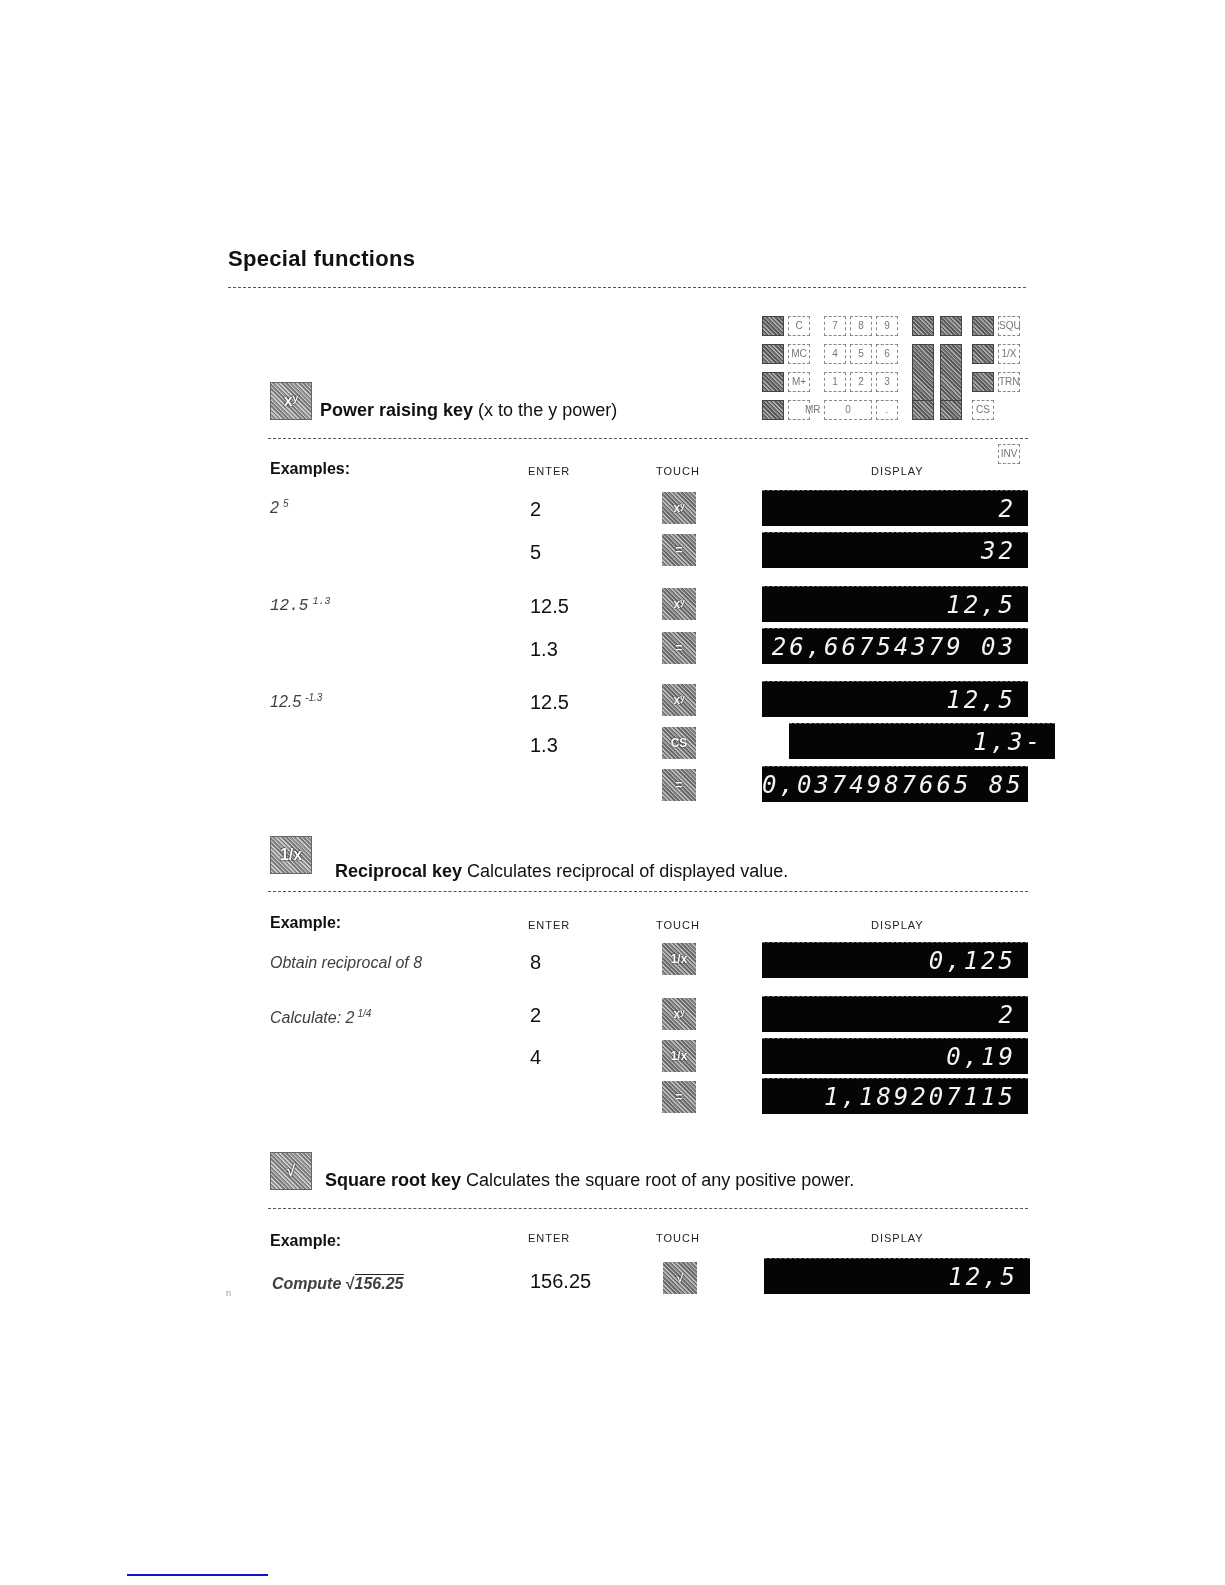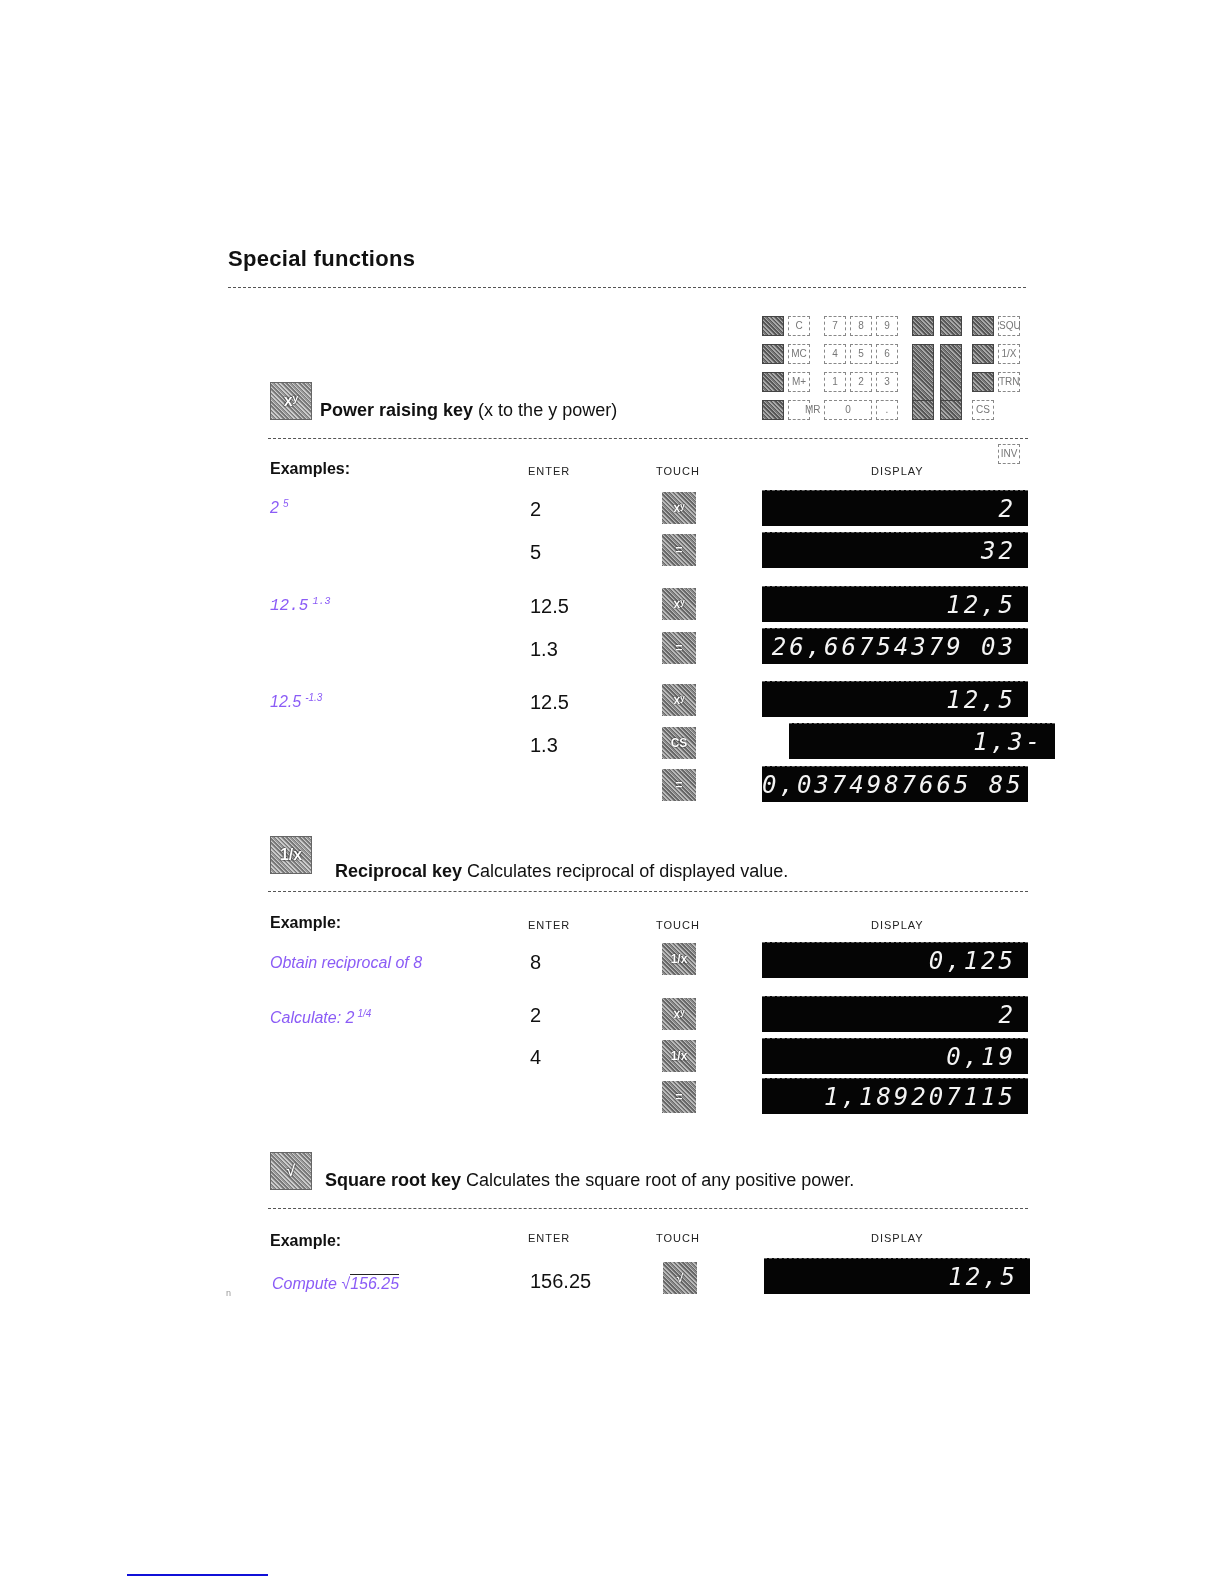--- a/index.html
+++ b/index.html
@@ -15,21 +15,21 @@
               border: 1px solid #666; position: relative; box-sizing: border-box; }
   .key-icon span { position: absolute; inset: 0; display: flex; align-items: center; justify-content: center;
                    font-weight: bold; color: #fff; font-size: 16px; text-shadow: 0 0 2px #000, 0 0 1px #000; }
   .touch-key { width: 34px; height: 32px; display: block;
                background: repeating-linear-gradient(45deg, #666 0 1px, #bbb 1px 2px, #888 2px 3px);
                box-sizing: border-box; position: relative; }
   .touch-key span { position: absolute; inset: 0; display: flex; align-items: center; justify-content: center;
                     font-weight: bold; color: #fff; font-size: 12px; text-shadow: 0 0 2px #000; }
   .col-label { font-size: 11px; letter-spacing: 1px; color: #222; }
   .ex-label { font-size: 16px; font-weight: bold; }
-  .expr { font-size: 16px; font-style: italic; color: #8b5cf6; }
+  .expr { font-size: 16px; font-style: italic; color: #404040; }
   .expr sup { font-size: 10px; }
   .enter-val { font-size: 20px; }
   .display { width: 266px; height: 36px; background: #050505; box-sizing: border-box;
              color: #f4f4f4; font-family: "DejaVu Sans Mono", monospace; font-style: italic;
              font-size: 24px; text-align: right; padding-right: 12px; line-height: 36px;
              letter-spacing: 3px; font-weight: 100; overflow: hidden; white-space: nowrap;
              border-top: 1px dashed #666; }
   .keyboard { left: 762px; top: 316px; width: 270px; height: 110px; }
   .kb-key { position: absolute; width: 22px; height: 20px; box-sizing: border-box; border: 1px dashed #888;
             font-size: 10px; color: #777; text-align: center; line-height: 18px; }
@@ -198,21 +198,21 @@
   <b style="margin-left:8px;">Square root key</b>
   <span>Calculates the square root of any positive power.</span>
 </div>
 <div class="abs rule" style="left:268px; top:1208px; width:760px;"></div>
 
 <div class="abs ex-label" style="left:270px; top:1232px;">Example:</div>
 <div class="abs col-label" style="left:528px; top:1232px;">ENTER</div>
 <div class="abs col-label" style="left:656px; top:1232px;">TOUCH</div>
 <div class="abs col-label" style="left:871px; top:1232px;">DISPLAY</div>
 
-<div class="abs expr" style="left:272px; top:1275px;"><span>Compute</span> <span style="font-style:normal;">√</span><span style="border-top:1px solid #222;">156.25</span></div>
+<div class="abs expr" style="left:272px; top:1275px;font-weight:bold;"><span>Compute</span> <span style="font-style:normal;">√</span><span style="border-top:1px solid #222;">156.25</span></div>
 <div class="abs enter-val" style="left:530px; top:1270px;">156.25</div>
 <div class="abs" style="left:663px; top:1262px;">
     <span class="touch-key">
       <span>√</span>
     </span>
   </div>
 <div class="abs display" style="left:764px; top:1258px;">12,5</div>
 
 <div class="abs" style="left:226px; top:1288px; font-size:9px; color:#999;">n</div>
 <div class="abs footer-link"></div>

